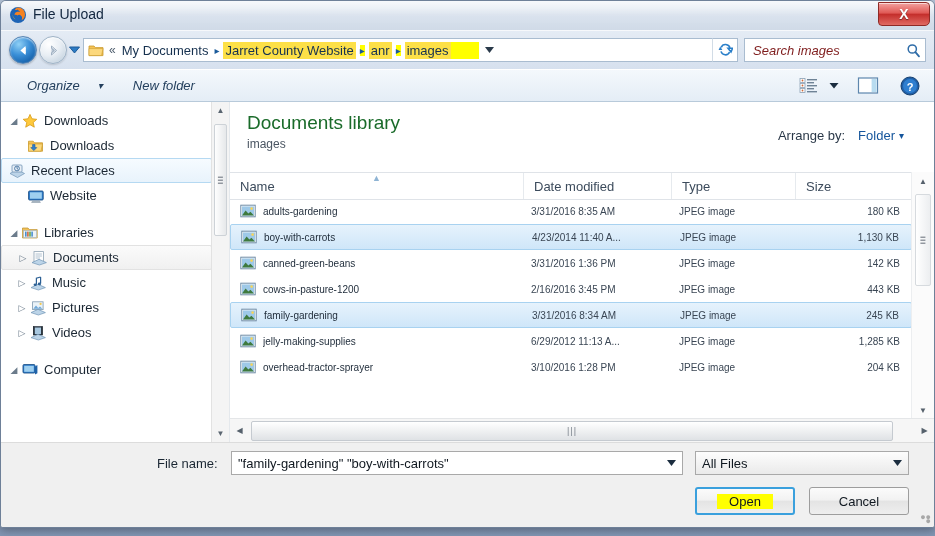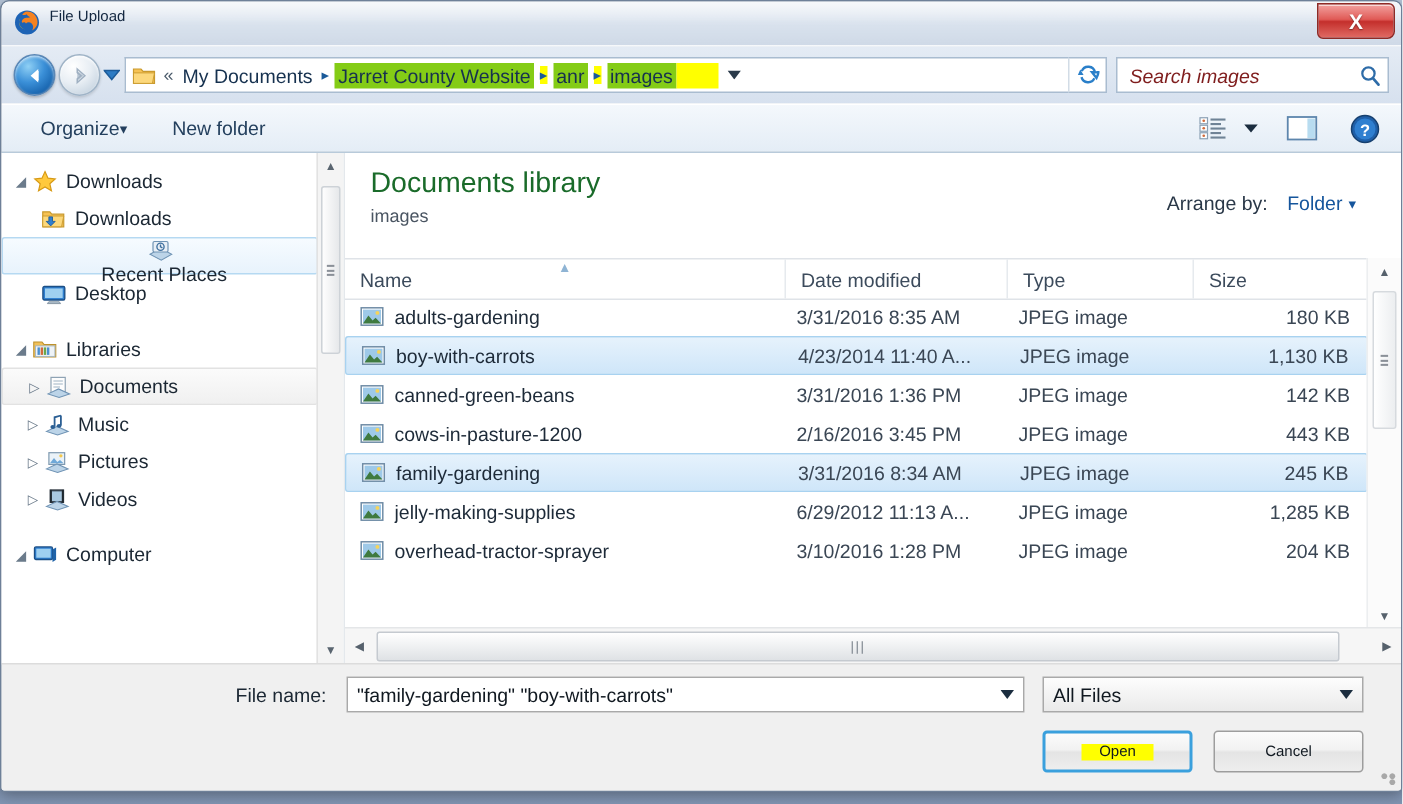--- a/index.html
+++ b/index.html
@@ -70,21 +70,21 @@
     pointer-events:none;
   }
   .title-icon {
     position: absolute;
     left: 8px; top: 5px;
     width: 18px; height: 18px;
   }
   .title-text {
     position: absolute;
     left: 32px; top: 5px;
-    font-size: 10px;
+    font-size: 14px;
     color: #12263f;
     font-family: "Liberation Sans", sans-serif;
   }
   .close-btn {
     position: absolute;
     right: 4px; top: 1px;
     width: 50px; height: 22px;
     border-radius: 0 4px 5px 4px;
     background: linear-gradient(180deg,#f2a2a0 0%, #e05a56 45%, #c42f2c 52%, #e06a63 100%);
     border: 1px solid #8e2a26;
@@ -151,21 +151,21 @@
     color:#4a5a6a; font-size: 12px; margin: 0 4px 0 2px;
   }
   .crumb {
     font-size: 13px;
     color: #16314f;
     white-space: nowrap;
     cursor: pointer;
     padding: 1px 2px;
     font-family: "Liberation Sans", sans-serif;
   }
-  .crumb.hl { background: #84cc16; }
+  .crumb.hl { background: #fde047; }
   .crumb-sep {
     color: #1a5a9a; font-size: 10px; margin: 0 4px;
     display:inline-block;
   }
   .crumb-sep.hl { background: #ffff00; }
   .crumb-tail-hl {
     background:#ffff00; flex:1; height:17px; max-width: 28px;
   }
   .crumb-drop {
     width: 22px; height: 22px; flex:none;
@@ -209,22 +209,23 @@
     border-bottom: 1px solid #b8cada;
     display:flex; align-items:center;
     padding: 0 6px 0 18px;
     box-sizing: border-box;
   }
   .cmd-item {
     font-size: 13px;
     color: #24405e;
     padding: 3px 8px;
     cursor: pointer;
-    display:flex; align-items:center; gap:0;
-    font-family: "Liberation Sans", sans-serif;
+    display:flex; align-items:center; gap:18px;
+    font-family: "Liberation Sans", sans-serif;
+    font-style: italic;
   }
   .cmd-spacer { flex: 1; }
   .cmd-icons { display:flex; align-items:center; gap: 4px; padding-right: 4px; }
   .cmd-iconbtn {
     width: 28px; height: 26px;
     display:flex; align-items:center; justify-content:center;
     cursor:pointer;
   }
 
   
@@ -358,21 +359,21 @@
   }
 
   .filelist {
     position:absolute;
     left:0; right:22px; top:96px; bottom:23px;
     overflow:hidden;
   }
   .filerow {
     height: 26px;
     display:flex; align-items:center;
-    font-size: 13px;
+    font-size: 10px;
     color:#1d2a38;
     box-sizing:border-box;
     cursor: pointer;
     font-family: "Liberation Sans", sans-serif;
   }
   .filerow.sel {
     background: linear-gradient(180deg,#e6f2fc 0%, #cfe6f9 100%);
     border:1px solid #a8d2f0;
     border-radius:2px;
   }
@@ -465,21 +466,21 @@
   }
   .ft-select .cb {
     width: 22px; height:22px; flex:none;
     display:flex; align-items:center; justify-content:center;
   }
   .btn {
     position:absolute; top: 44px;
     width: 100px; height: 28px;
     box-sizing:border-box;
     display:flex; align-items:center; justify-content:center;
-    font-size: 10px; color:#101820;
+    font-size: 13px; color:#101820;
     background: linear-gradient(180deg,#fbfbfb 0%, #f2f2f2 45%, #e4e4e4 52%, #eeeeee 100%);
     border:1px solid #9d9d9d;
     border-radius:3px;
     cursor:pointer;
     font-family: "Liberation Sans", sans-serif;
   }
   .btn.open {
     left: 694px;
     border: 2px solid #3aa0dd;
     border-radius: 3px;
@@ -639,37 +640,37 @@
 
           <div class="tree-item" style="padding-left:26px;">
             <svg class="tree-icon" viewBox="0 0 18 16">
               <path d="M1.5 3.2 L6.2 3.2 L7.5 4.8 L15.5 4.8 L15.5 13.2 L1.5 13.2 Z" fill="#f6c254" stroke="#c99a2e" stroke-width=".8"></path>
               <path d="M1.5 6 L15.5 6 L14 13.2 L1.5 13.2 Z" fill="#fcd87c" stroke="#c99a2e" stroke-width=".6"></path>
               <path d="M5.6 6.6 L5.6 9.6 L3.8 9.6 L6.8 12.6 L9.8 9.6 L8 9.6 L8 6.6 Z" fill="#2f7fd0" stroke="#1c5b9a" stroke-width=".6"></path>
             </svg>
             <span>Downloads</span>
           </div>
 
-          <div class="tree-item sel" style="flex-direction:column;">
+          <div class="tree-item sel" style="">
             <svg class="tree-icon" viewBox="0 0 18 16">
               <path d="M2 10.5 L9 6.5 L16.5 10.5 L9.5 14.5 Z" fill="#bcd4e8" stroke="#6f93b4" stroke-width=".7"></path>
               <rect x="4" y="2" width="10" height="7" rx="1" fill="#e8eff6" stroke="#6f93b4" stroke-width=".8"></rect>
               <circle cx="9" cy="5.5" r="2.4" fill="none" stroke="#3e6f9e" stroke-width=".9"></circle>
               <path d="M9 4 L9 5.6 L10.3 6.3" stroke="#3e6f9e" stroke-width=".9" fill="none"></path>
             </svg>
             <span>Recent Places</span>
           </div>
 
           <div class="tree-item" style="padding-left:26px;">
             <svg class="tree-icon" viewBox="0 0 18 16">
               <rect x="1.6" y="3" width="14.6" height="9" rx="1" fill="#2f7fd0" stroke="#1c4f85" stroke-width=".9"></rect>
               <rect x="3" y="4.3" width="11.8" height="6.4" fill="#9fd0f0"></rect>
               <path d="M5.5 13.2 L12.5 13.2 L13.4 14.4 L4.6 14.4 Z" fill="#b9c7d4" stroke="#7d8d9c" stroke-width=".6"></path>
             </svg>
-            <span>Desktop</span>
+            <span>Website</span>
           </div>
 
           <div class="tree-gap"></div>
 
           <div class="tree-item">
             <span class="tw">◢</span>
             <svg class="tree-icon" viewBox="0 0 18 16">
               <path d="M1.5 3 L7 3 L8.3 4.6 L16.2 4.6 L16.2 13 L1.5 13 Z" fill="#f0c05a" stroke="#bd912c" stroke-width=".7"></path>
               <rect x="2.6" y="5.6" width="13" height="7" fill="#eef3f7" stroke="#9fb3c4" stroke-width=".6"></rect>
               <rect x="4" y="6.6" width="1.6" height="5" fill="#4a8fd0"></rect>

